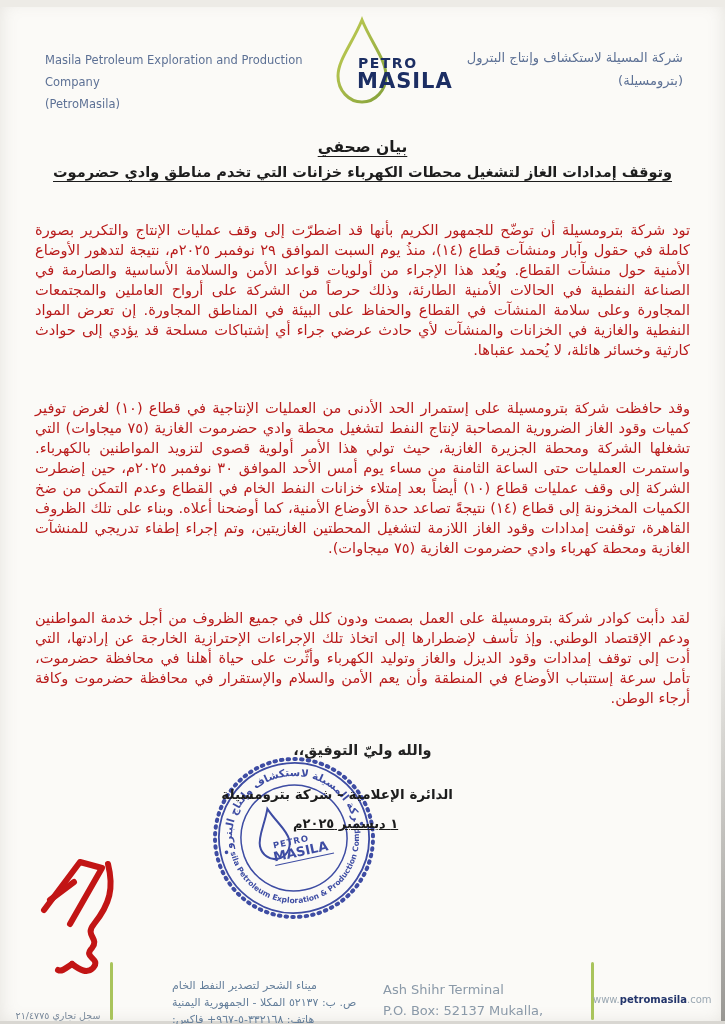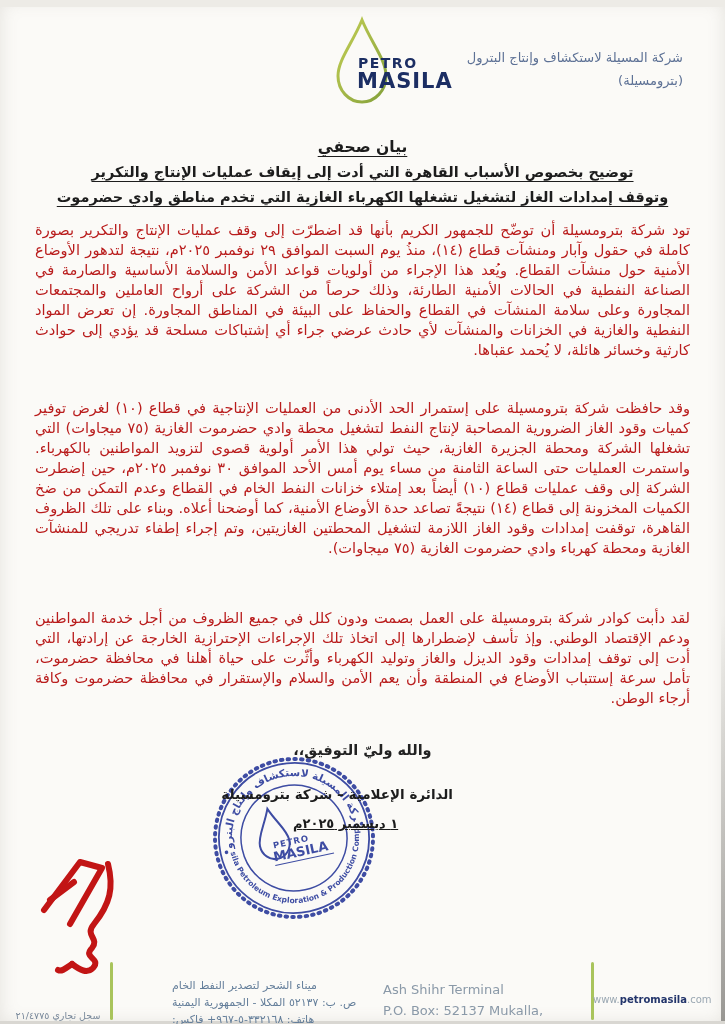--- a/index.html
+++ b/index.html
@@ -61,20 +61,24 @@
   .ft-web b{color:#23356b;}
 </style>
 </head>
 <body>
 
 <div class="page">
   <div class="top-band"></div>
   <div class="right-edge"></div>
   <div class="bottom-edge"></div>
 
+  <div class="hdr-en">
+    <div>Masila Petroleum Exploration and Production Company</div>
+    <div>(PetroMasila)</div>
+  </div>
 
   <div class="logo">
     <svg width="130" height="100" viewBox="0 0 130 100">
       <defs>
         <linearGradient id="dropg" x1="0" y1="0" x2="1" y2="1">
           <stop offset="0" stop-color="#c4cf55"></stop>
             <stop offset="1" stop-color="#83a03a"></stop>
         </linearGradient>
       </defs>
       <path d="M32,4 C22,28 8,44 8,60 a24,26 0 0 0 48,0 C56,44 42,28 32,4 Z" fill="none" stroke="url(#dropg)" stroke-width="3"></path>
@@ -83,22 +87,21 @@
     </svg>
   </div>
 
   <div class="hdr-ar">
     <div>شركة المسيلة لاستكشاف وإنتاج البترول</div>
     <div>(بترومسيلة)</div>
   </div>
 
   <div class="titles">
     <div class="title-main"><span class="t">بيان صحفي</span></div>
-    <div class="title-sub"><span class="t">توضيح بخصوص الأسباب القاهرة التي أدت إلى إيقاف عمليات الإنتاج والتكرير</span></div>
-    <div class="title-sub"><span class="t">وتوقف إمدادات الغاز لتشغيل تشغلها الكهرباء الغازية التي تخدم مناطق وادي حضرموت</span></div>
+    <div class="title-sub"><span class="t">وتوقف إمدادات الغاز لتشغيل محطات الكهرباء خزانات التي تخدم مناطق وادي حضرموت</span></div>
   </div>
 
   <div class="para p1">تود شركة بترومسيلة أن توضّح للجمهور الكريم بأنها قد اضطرّت إلى وقف عمليات الإنتاج والتكرير بصورة كاملة في حقول وآبار ومنشآت قطاع (١٤)، منذُ يوم السبت الموافق ٢٩ نوفمبر ٢٠٢٥م، نتيجة لتدهور الأوضاع الأمنية حول منشآت القطاع. ويُعد هذا الإجراء من أولويات قواعد الأمن والسلامة الأساسية والصارمة في الصناعة النفطية في الحالات الأمنية الطارئة، وذلك حرصاً من الشركة على أرواح العاملين والمجتمعات المجاورة وعلى سلامة المنشآت في القطاع والحفاظ على البيئة في المناطق المجاورة. إن تعرض المواد النفطية والغازية في الخزانات والمنشآت لأي حادث عرضي جراء أي إشتباكات مسلحة قد يؤدي إلى حوادث كارثية وخسائر هائلة، لا يُحمد عقباها.</div>
   <div class="para p2">وقد حافظت شركة بترومسيلة على إستمرار الحد الأدنى من العمليات الإنتاجية في قطاع (١٠) لغرض توفير كميات وقود الغاز الضرورية المصاحبة لإنتاج النفط لتشغيل محطة وادي حضرموت الغازية (٧٥ ميجاوات) التي تشغلها الشركة ومحطة الجزيرة الغازية، حيث تولي هذا الأمر أولوية قصوى لتزويد المواطنين بالكهرباء. واستمرت العمليات حتى الساعة الثامنة من مساء يوم أمس الأحد الموافق ٣٠ نوفمبر ٢٠٢٥م، حين إضطرت الشركة إلى وقف عمليات قطاع (١٠) أيضاً بعد إمتلاء خزانات النفط الخام في القطاع وعدم التمكن من ضخ الكميات المخزونة إلى قطاع (١٤) نتيجةً تصاعد حدة الأوضاع الأمنية، كما أوضحنا أعلاه. وبناء على تلك الظروف القاهرة، توقفت إمدادات وقود الغاز اللازمة لتشغيل المحطتين الغازيتين، وتم إجراء إطفاء تدريجي للمنشآت الغازية ومحطة كهرباء وادي حضرموت الغازية (٧٥ ميجاوات).</div>
   <div class="para p3">لقد دأبت كوادر شركة بترومسيلة على العمل بصمت ودون كلل في جميع الظروف من أجل خدمة المواطنين ودعم الإقتصاد الوطني. وإذ تأسف لإضطرارها إلى اتخاذ تلك الإجراءات الإحترازية الخارجة عن إرادتها، التي أدت إلى توقف إمدادات وقود الديزل والغاز وتوليد الكهرباء وأثّرت على حياة أهلنا في محافظة حضرموت، تأمل سرعة إستتباب الأوضاع في المنطقة وأن يعم الأمن والسلام والإستقرار في محافظة حضرموت وكافة أرجاء الوطن.</div>
 
   <div class="closing">والله وليّ التوفيق،،</div>
 
   <div class="sig">
     <div class="sig-dept">الدائرة الإعلامية – شركة بترومسيلة</div>

